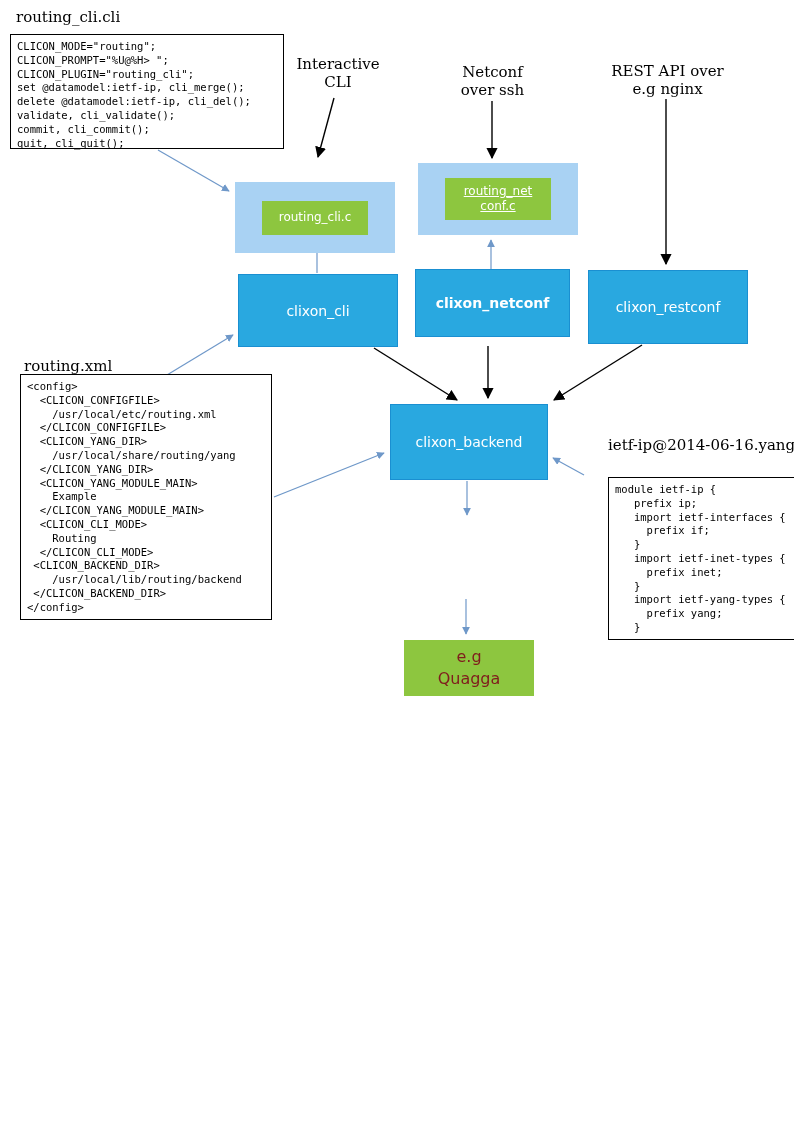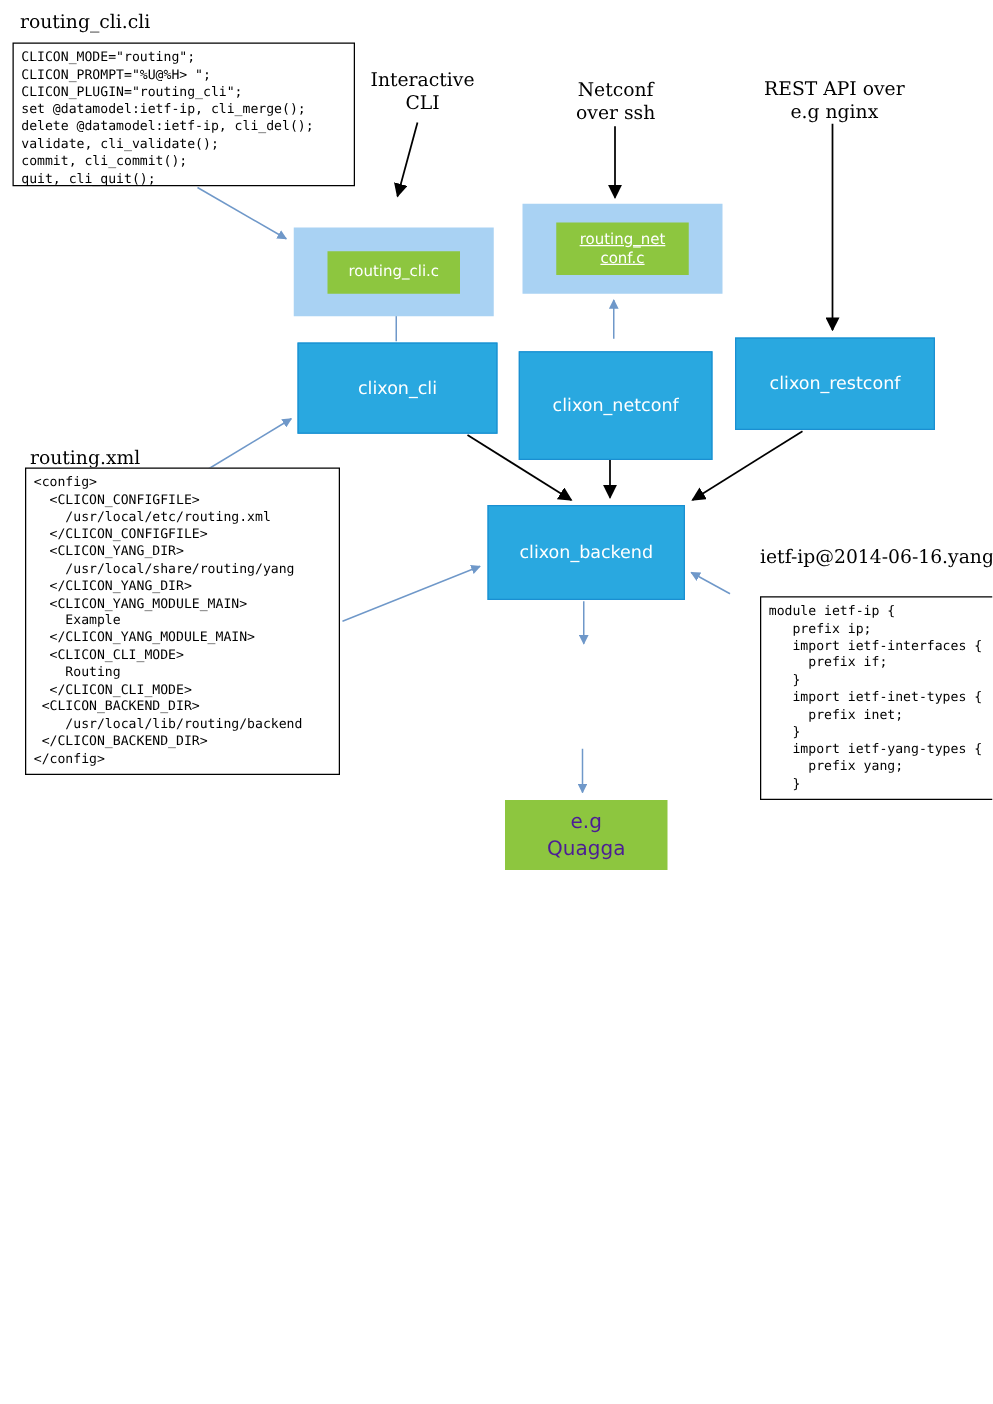--- a/index.html
+++ b/index.html
@@ -33,21 +33,21 @@
   }
   .plugin-inner {
     background:#8dc63f; color:#fff; font-family:"DejaVu Sans", sans-serif;
     font-size:12px; line-height:15px; text-align:center; white-space:pre-line;
     display:flex; align-items:center; justify-content:center;
   }
   .inner-cli { width:106px; height:34px; }
   .inner-netconf { width:106px; height:42px;text-decoration:underline; }
   .inner-backend { width:94px; height:42px; }
   .external-box {
-    position:absolute; background:#8dc63f; color:#4c1d95;
+    position:absolute; background:#8dc63f; color:#7f1d1d;
     display:flex; align-items:center; justify-content:center;
     font-family:"DejaVu Sans", sans-serif; font-size:16px; line-height:22px;
     text-align:center; white-space:pre-line;
   }
 </style>
 </head>
 <body>
 
 <div class="canvas">
 
@@ -97,21 +97,21 @@
 
   <div class="plugin-outer" style="left:235px; top:162px; width:160px; height:71px;margin-top:20px;">
     <div class="plugin-inner inner-cli">routing_cli.c</div>
   </div>
   <div class="plugin-outer" style="left:418px; top:163px; width:160px; height:72px;">
     <div class="plugin-inner inner-netconf">routing_net
 conf.c</div>
   </div>
 
   <div class="component" style="left:238px; top:274px; width:160px; height:73px;">clixon_cli</div>
-  <div class="component" style="left:415px; top:281px; width:155px; height:87px;">clixon_netconf</div>
+  <div class="component" style="left:415px; top:269px; width:155px; height:68px;font-weight:bold;">clixon_netconf</div>
   <div class="component" style="left:390px; top:404px; width:158px; height:76px;">clixon_backend</div>
   <div class="component" style="left:588px; top:270px; width:160px; height:74px;">clixon_restconf</div>
 
   <div class="file-title" style="left:24px; top:357px;">routing.xml</div>
   <pre class="code-box" style="left:20px; top:374px; width:252px; height:246px;">&lt;config&gt;
   &lt;CLICON_CONFIGFILE&gt;
     /usr/local/etc/routing.xml
   &lt;/CLICON_CONFIGFILE&gt;
   &lt;CLICON_YANG_DIR&gt;
     /usr/local/share/routing/yang

